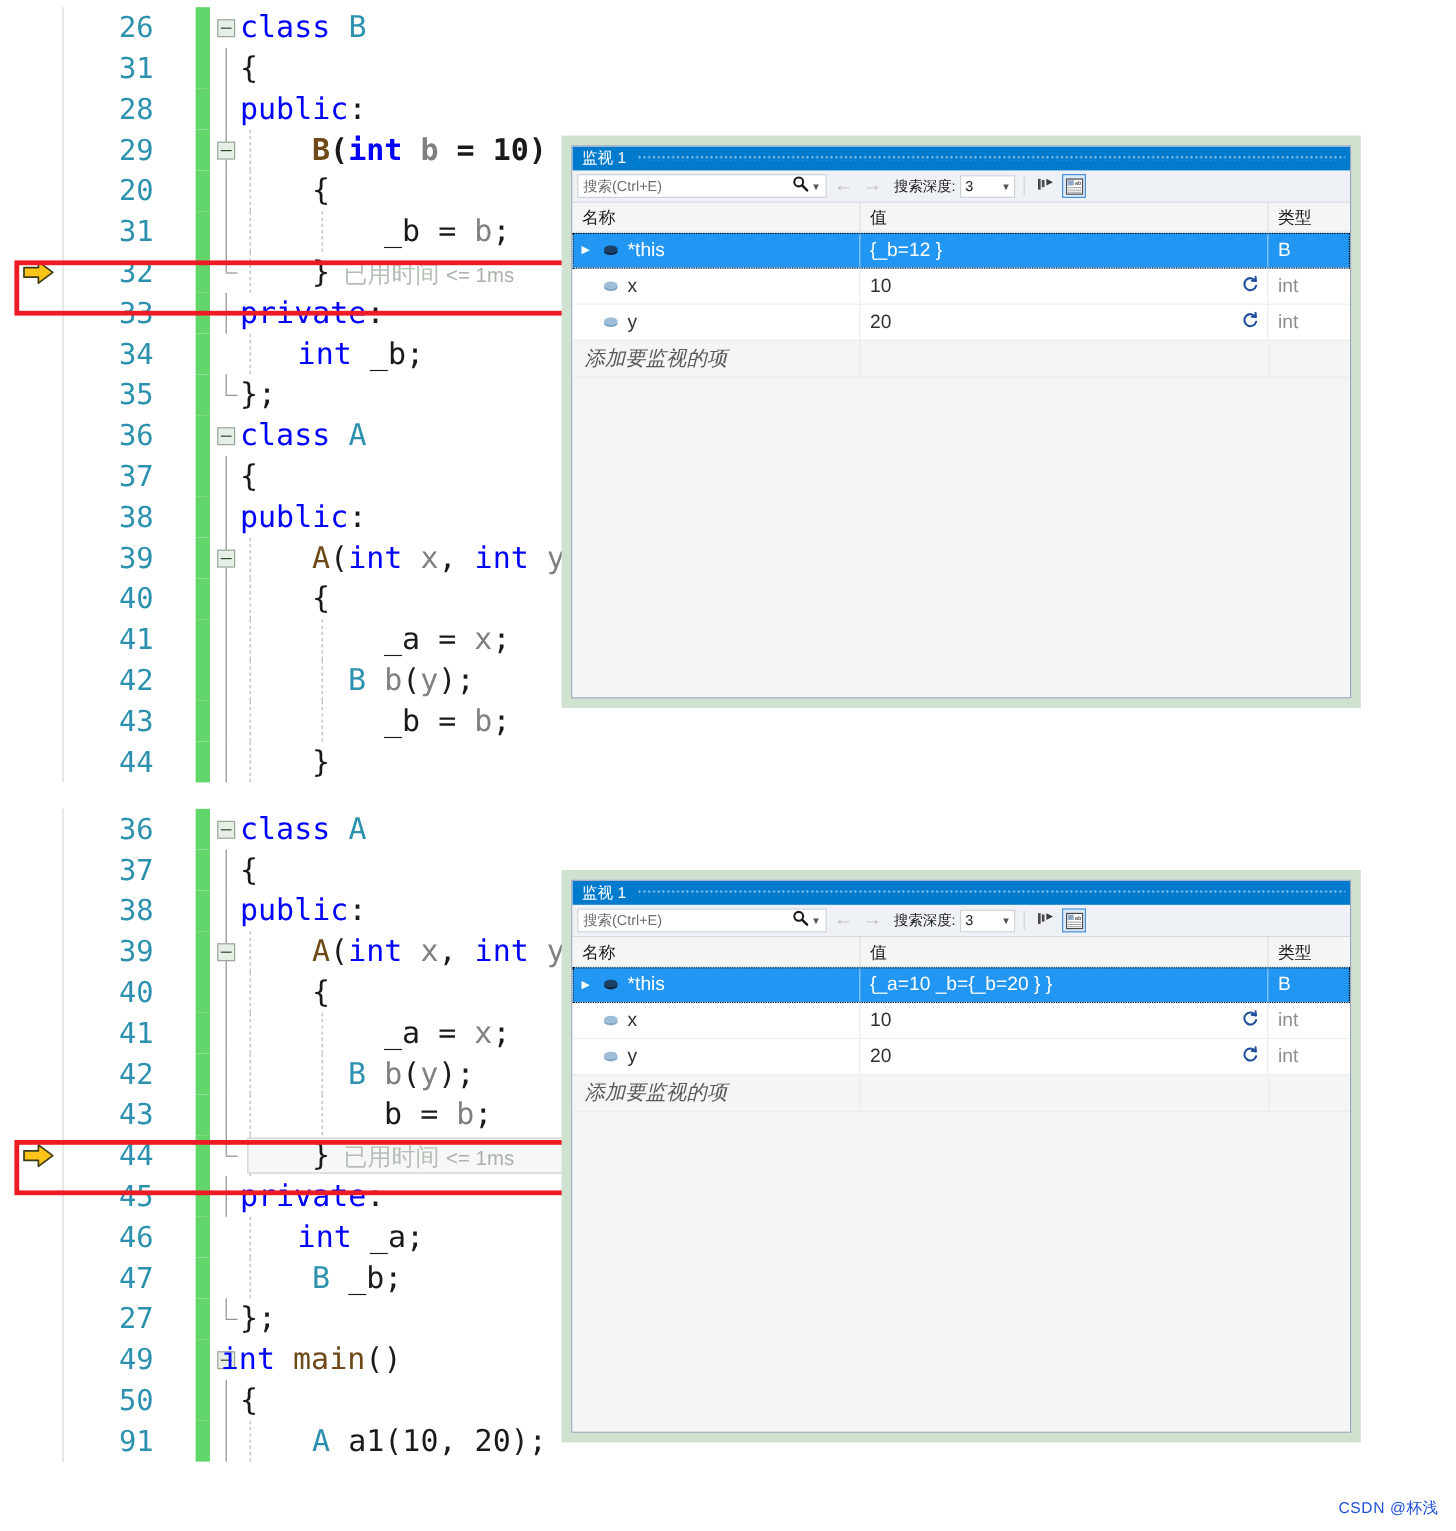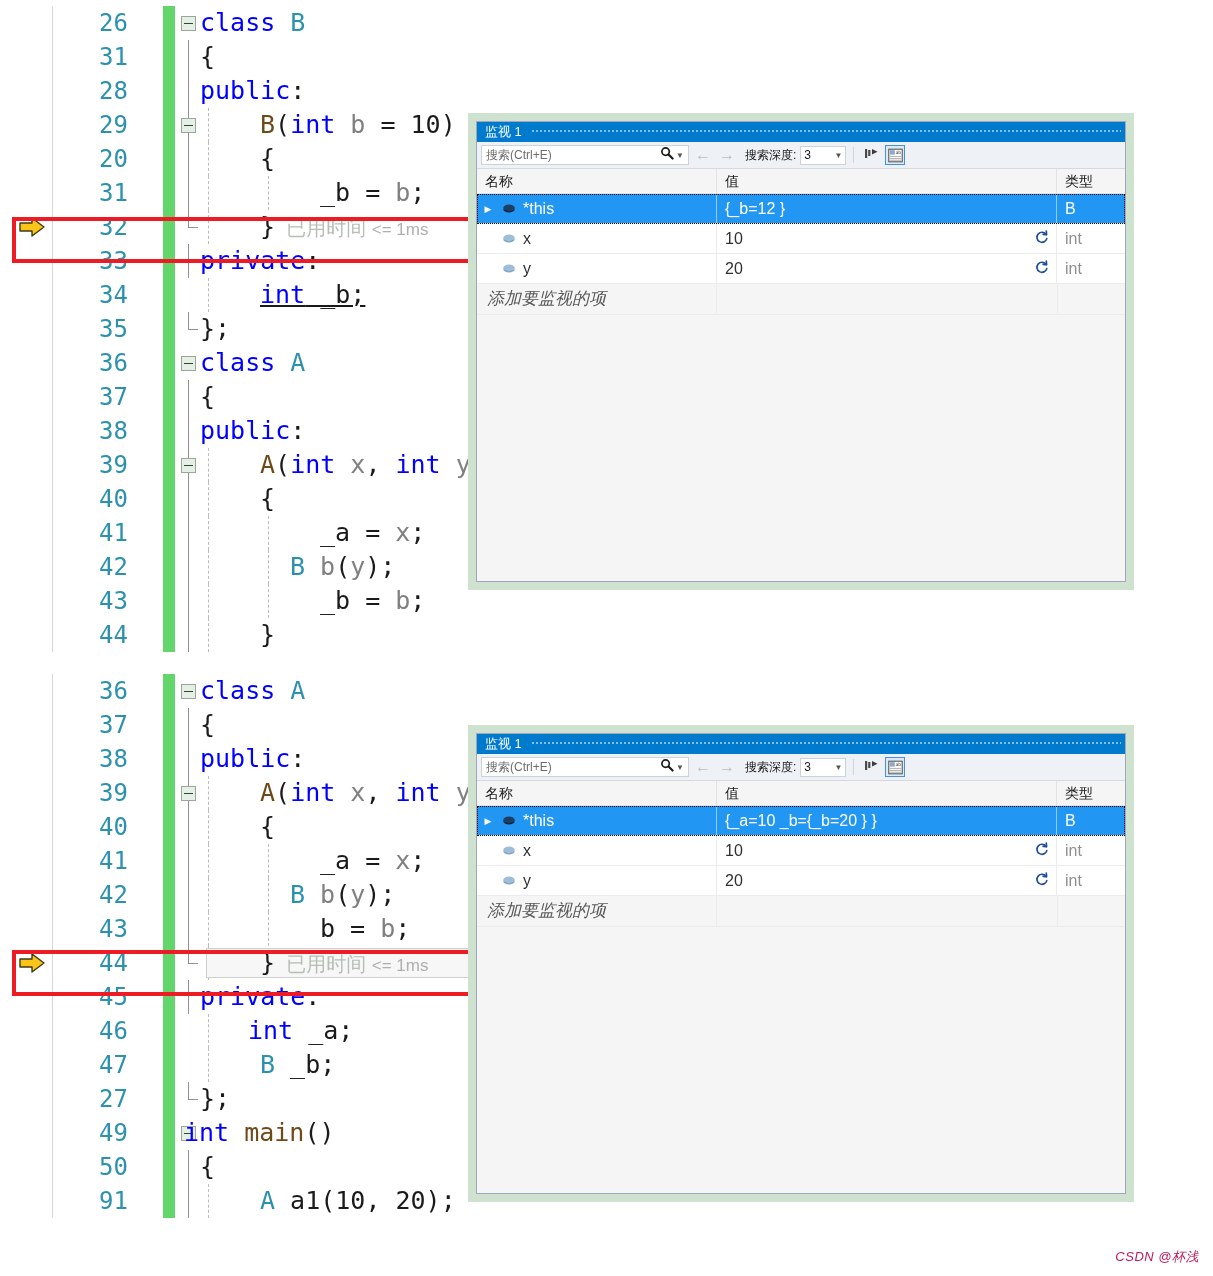--- a/index.html
+++ b/index.html
@@ -392,23 +392,22 @@
     line-height: 30px;
   }
   .add-watch-pad { width: 340px; height: 100%; border-right: 1px solid #ececec; }
 
   
   .watermark {
     position: absolute;
     right: 14px;
     bottom: 10px;
     font-size: 13px;
-    color: #be185d;
+    color: #1d4ed8;
     letter-spacing: 0.5px;
-    font-style: italic;
   }
 </style>
 </head>
 <body>
 
 <div class="editor editor-1" id="editor-1">
     <div class="code-row">
       <div class="margin-rule"></div>
       <div class="lineno">26</div>
       <div class="change-bar"></div>
@@ -429,21 +428,21 @@
       <div class="vline vline-solid"></div>
       <div class="code-text" style="left: 200px;"><span class="kw">public</span><span class="pun">:</span></div>
     </div>
     <div class="code-row">
       <div class="margin-rule"></div>
       <div class="lineno">29</div>
       <div class="change-bar"></div>
       <div class="vline vline-solid"></div>
       <div class="vline vline-dash"></div>
       <div class="fold fold-l1"></div>
-      <div class="code-text" style="left: 260px;"><span class="fn">B</span><span class="pun">(</span><span class="kw">int</span><span class="var"> b</span><span class="pun"> = </span><span class="num">10</span><span class="pun">)</span></div>
+      <div class="code-text" style="left: 260px; font-weight: bold;"><span class="fn">B</span><span class="pun">(</span><span class="kw">int</span><span class="var"> b</span><span class="pun"> = </span><span class="num">10</span><span class="pun">)</span></div>
     </div>
     <div class="code-row">
       <div class="margin-rule"></div>
       <div class="lineno">20</div>
       <div class="change-bar"></div>
       <div class="vline vline-solid"></div>
       <div class="vline vline-dash"></div>
       <div class="code-text" style="left: 260px;"><span class="pun">{</span></div>
     </div>
     <div class="code-row">
@@ -474,21 +473,21 @@
       <div class="lineno">33</div>
       <div class="change-bar"></div>
       <div class="vline vline-solid"></div>
       <div class="code-text" style="left: 200px;"><span class="kw">private</span><span class="pun">:</span></div>
     </div>
     <div class="code-row">
       <div class="margin-rule"></div>
       <div class="lineno">34</div>
       <div class="change-bar"></div>
       <div class="vline vline-dash"></div>
-      <div class="code-text" style="left: 260px; text-decoration: underline;"><span class="kw">int</span><span class="idn"> _b;</span></div>
+      <div class="code-text" style="left: 248px;"><span class="kw">int</span><span class="idn"> _b;</span></div>
     </div>
     <div class="code-row">
       <div class="margin-rule"></div>
       <div class="lineno">35</div>
       <div class="change-bar"></div>
       <div class="vline vline-solid" style="height: 17px;"></div>
       <div class="vline-endcap"></div>
       <div class="code-text" style="left: 200px;"><span class="pun">};</span></div>
     </div>
     <div class="code-row">

